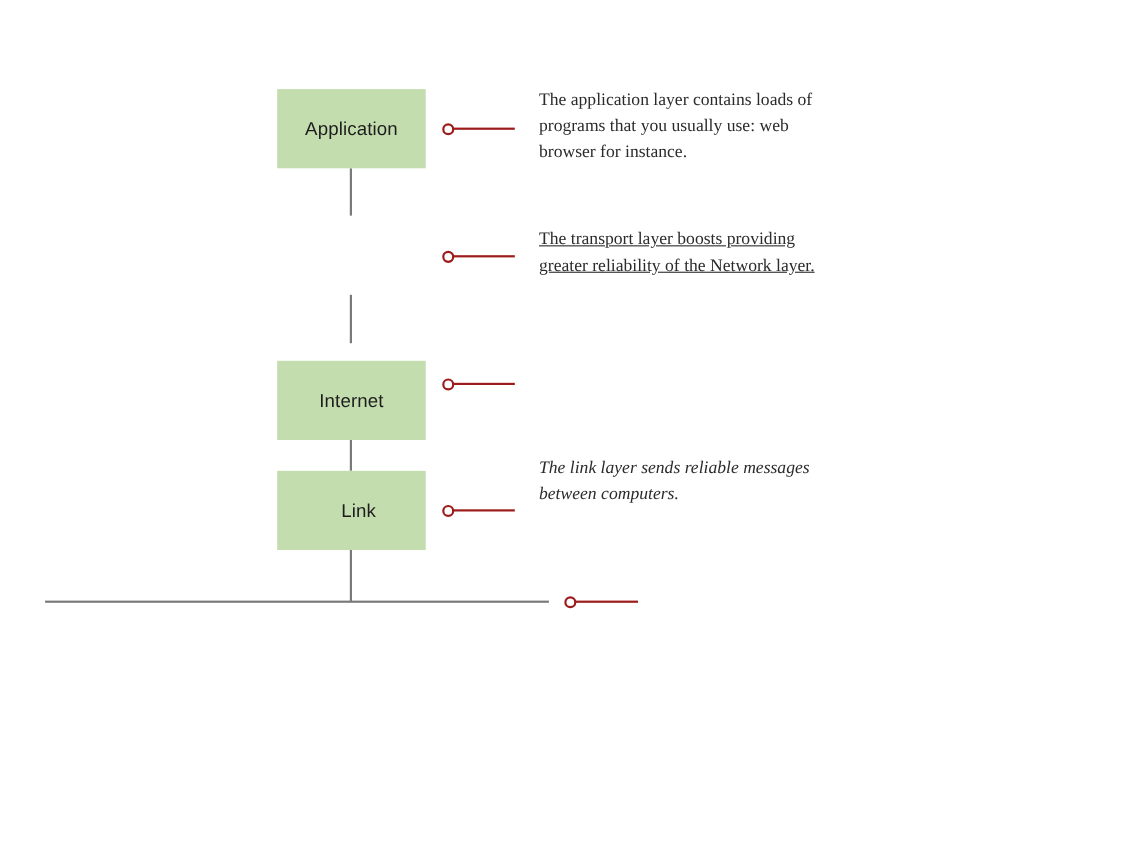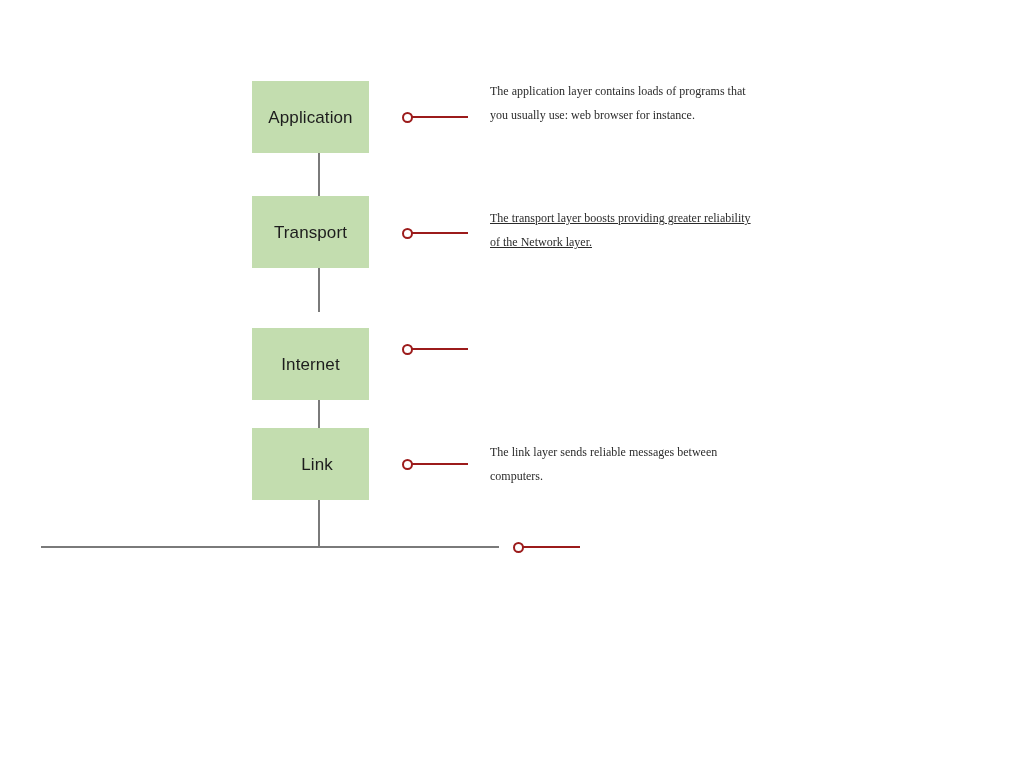--- a/index.html
+++ b/index.html
@@ -17,21 +17,21 @@
   #diagram {
     position: relative;
     width: 1024px;
     height: 768px;
   }
 
   
   .layer-box {
     position: absolute;
     left: 252px;
-    width: 117px;
+    width: 135px;
     height: 72px;
     background: #c3ddaf;
     display: flex;
     align-items: center;
     justify-content: center;
     box-sizing: border-box;
   }
   .layer-label {
     font-family: "Liberation Sans", sans-serif;
     font-size: 17px;
@@ -101,49 +101,46 @@
   #leader-application .leader-line,
   #leader-transport .leader-line,
   #leader-internet .leader-line,
   #leader-link .leader-line { width: 59px; }
   #leader-physical .leader-line { width: 60px; }
 
   
   .annotation {
     position: absolute;
     font-family: "Liberation Serif", serif;
-    font-size: 12px;
+    font-size: 16px;
     line-height: 24px;
     color: #2b2b2b;
   }
   #note-application { left: 490px; top: 79px;  width: 258px; }
   #note-transport   { left: 490px; top: 206px; width: 262px; text-decoration: underline; }
   #note-internet    { left: 490px; top: 313px; width: 258px; }
-  #note-link        { left: 490px; top: 440px; width: 258px; }
+  #note-link        { left: 490px; top: 414px; width: 258px; font-style: italic; }
   #note-physical    { left: 600px; top: 538px; width: 256px; }
 </style>
 </head>
 <body>
 
 <div id="diagram">
 
   <div class="spine" id="spine-a-t"></div>
   <div class="spine" id="spine-t-i"></div>
   <div class="spine" id="spine-i-l"></div>
   <div class="spine" id="spine-l-p"></div>
 
   <div id="physical-baseline"></div>
 
   <div class="layer-box" id="box-application">
     <span class="layer-label">Application</span>
   </div>
 
-  <div class="layer-box" id="box-transport">
-    <span class="layer-label">Transport</span>
-  </div>
 
   <div class="layer-box" id="box-internet">
     <span class="layer-label">Internet</span>
   </div>
 
   <div class="layer-box" id="box-link">
     <span class="layer-label">Link</span>
   </div>
 
   <div class="leader" id="leader-application">

